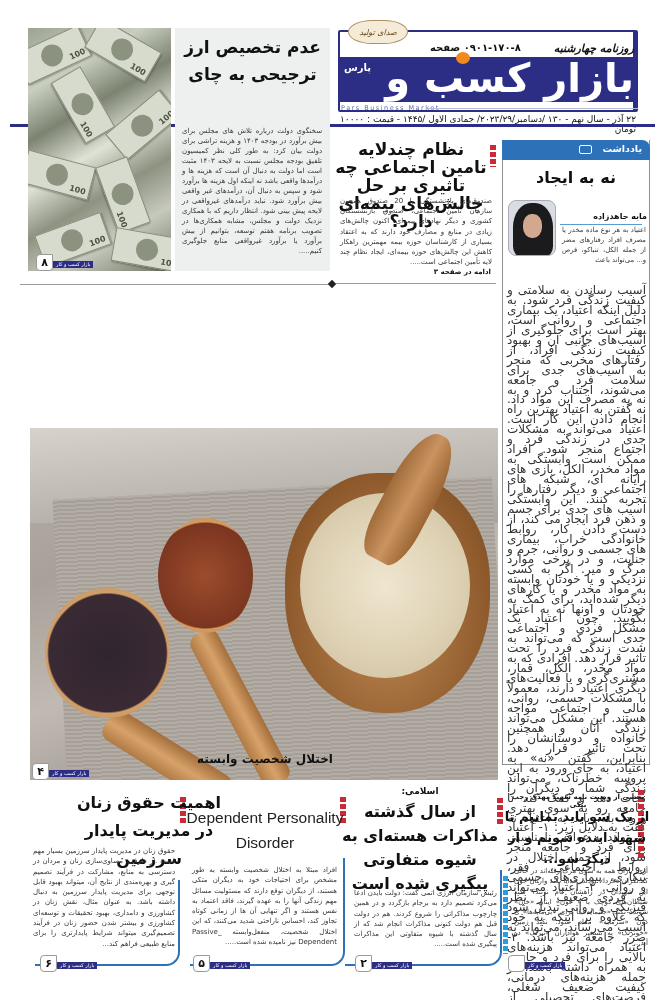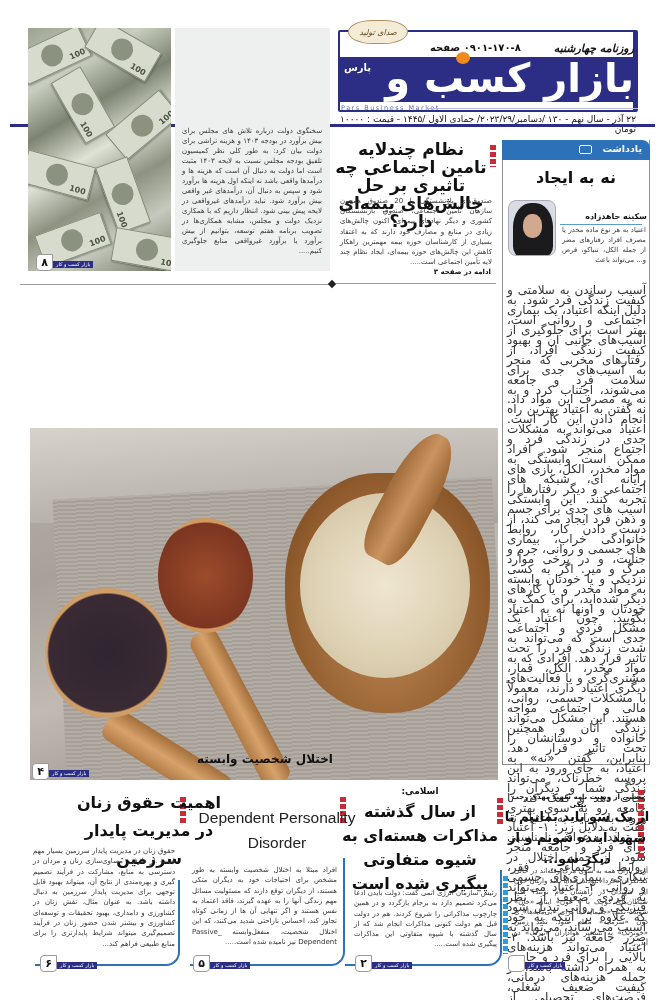--- a/index.html
+++ b/index.html
@@ -88,21 +88,21 @@
   #will-bluemark { left: 503px; top: 876px; height: 78px; }
 
   
   #nuc-kicker { left: 340px; top: 786px; width: 160px; font-size: 9px; }
   #nuc-title { left: 340px; top: 800px; width: 160px; font-size: 16px; line-height: 24px; }
   #nuc-body { left: 354px; top: 888px; width: 143px; }
   #nuc-redmark2 { left: 497px; top: 798px; height: 26px; }
 
   
   #per-title { left: 185px; top: 748px; width: 160px; font-size: 12px; line-height: 22px; }
-  #per-en { left: 185px; top: 805px; width: 160px; font-size: 15.5px; line-height: 25px; text-align: center; font-weight: normal; color: #222; font-family: "Liberation Sans", sans-serif; direction: ltr; margin-left: 12px; }
+  #per-en { left: 185px; top: 805px; width: 160px; font-size: 15.5px; line-height: 25px; text-align: center; font-weight: normal; color: #222; font-family: "Liberation Sans", sans-serif; direction: ltr; }
   #per-body { left: 192px; top: 865px; width: 145px; }
   #per-redmark2 { left: 340px; top: 797px; height: 26px; }
 
   
   #wom-title { left: 30px; top: 789px; width: 150px; font-size: 16px; line-height: 28px; margin-left: 44px; }
   #wom-body { left: 33px; top: 846px; width: 142px; }
   #wom-redmark { left: 180px; top: 797px; height: 26px; }
 </style>
 </head>
 <body>
@@ -130,20 +130,21 @@
   <div class="bill" style="left:-5px;top:130px;transform:rotate(15deg);"></div>
   <div class="bill" style="left:60px;top:150px;transform:rotate(70deg);"></div>
   <div class="bill" style="left:10px;top:195px;transform:rotate(-20deg);"></div>
   <div class="bill" style="left:85px;top:205px;transform:rotate(10deg);"></div>
   <div class="pg-tag" style="left:8px;bottom:0;">
     <div class="pg-num">۸</div>
     <div class="pg-brand">بازار کسب و کار</div>
   </div>
 </div>
 <div id="tea-box" class="abs">
+  <div id="tea-title" class="abs">عدم تخصیص ارز ترجیحی به چای</div>
   <div id="tea-body" class="abs">سخنگوی دولت درباره تلاش های مجلس برای بیش برآورد در بودجه ۱۴۰۳ و هزینه تراشی برای دولت بیان کرد: به طور کلی نظر کمیسیون تلفیق بودجه مجلس نسبت به لایحه ۱۴۰۳ مثبت است اما دولت به دنبال آن است که هزینه ها و درآمدها واقعی باشد نه اینکه اول هزینه ها برآورد شود و سپس به دنبال آن، درآمدهای غیر واقعی بیش برآورد شود. نباید درآمدهای غیرواقعی در لایحه پیش بینی شود. انتظار داریم که با همکاری نزدیک دولت و مجلس، مشابه همکاری‌ها در تصویب برنامه هفتم توسعه، بتوانیم از بیش برآورد یا برآورد غیرواقعی منابع جلوگیری کنیم.....</div>
 </div>
 <div id="sep-top-left" class="abs"></div>
 <div class="diamond" style="left:329px;top:281px;"></div>
 
 <div id="ins-mark" class="abs"></div>
 <div id="ins-title" class="abs">نظام چندلایه تامین اجتماعی چه تاثیری بر حل چالش‌های بیمه‌ای دارد؟</div>
 <div id="ins-body" class="abs">صندوق‌های بازنشستگی با 20 صندوق همچون سازمان تأمین اجتماعی، صندوق بازنشستگان کشوری و دیگر نهادهای بیمه‌ای، اکنون چالش‌های زیادی در منابع و مصارف خود دارند که به اعتقاد بسیاری از کارشناسان حوزه بیمه مهمترین راهکار کاهش این چالش‌های حوزه بیمه‌ای، ایجاد نظام چند لایه تأمین اجتماعی است.....</div>
 <div id="ins-more" class="abs">ادامه در صفحه ۳</div>
 <div id="sep-ins" class="abs"></div>
@@ -151,21 +152,21 @@
 <div id="note-box" class="abs"></div>
 <div id="note-header" class="abs">
   <div id="note-header-label" class="abs">یادداشت</div>
   <div id="note-icon" class="abs"></div>
 </div>
 <div id="note-title" class="abs">نه به ایجاد</div>
 <div id="note-photo" class="abs">
   <div class="hijab"></div>
   <div class="face"></div>
 </div>
-<div id="note-author" class="abs">سکینه جاهدزاده</div>
+<div id="note-author" class="abs">مایه جاهدزاده</div>
 <div id="note-author-line" class="abs"></div>
 <div id="note-body-1" class="abs">اعتیاد به هر نوع ماده مخدر یا مصرف افراد رفتارهای مضر از جمله الکل، تنباکو، قرص و... می‌تواند باعث</div>
 <div id="note-body-2" class="abs">آسیب رساندن به سلامتی و کیفیت زندگی فرد شود. به دلیل اینکه اعتیاد، یک بیماری اجتماعی و روانی است، بهتر است برای جلوگیری از آسیب‌های جانبی آن و بهبود کیفیت زندگی افراد، از رفتارهای مخربی که منجر به آسیب‌های جدی برای سلامت فرد و جامعه می‌شوند، اجتناب کرد و به نه به مصرف این مواد داد. نه گفتن به اعتیاد بهترین راه انجام دادن این کار است. اعتیاد می‌تواند به مشکلات جدی در زندگی فرد و اجتماع منجر شود. افراد ممکن است وابستگی به مواد مخدر، الکل، بازی های رایانه ای، شبکه های اجتماعی و دیگر رفتارها را تجربه کنند. این وابستگی آسیب های جدی برای جسم و ذهن فرد ایجاد می کند، از دست دادن کار، روابط خانوادگی خراب، بیماری های جسمی و روانی، جرم و جنایت، و در برخی موارد مرگ و میر. اگر به کسی نزدیکی و یا خودتان وابسته به مواد مخدر و یا کارهای دیگر شده‌اید، برای کمک به خودتان و اونها نه به اعتیاد بگویید. چون اعتیاد یک مشکل فردی و اجتماعی جدی است که می‌تواند به شدت زندگی فرد را تحت تاثیر قرار دهد. افرادی که به مواد مخدر، الکل، قمار، مشتری‌گری و یا فعالیت‌های دیگری اعتیاد دارند، معمولاً با مشکلات جسمی، روانی، مالی و اجتماعی مواجه هستند. این مشکل می‌تواند زندگی آنان و همچنین خانواده و دوستانشان را تحت تاثیر قرار دهد. بنابراین، گفتن «نه» به اعتیاد، به جای ورود به این پروسه خطرناک، می‌تواند زندگی شما و دیگران را نجات دهد و کمک کند تا جامعه رو به سوی بهتری برود. بله، باید به اعتیاد نه گفت به دلایل زیر: ۱- اعتیاد می‌تواند به عواقب نامناسبی برای فرد و جامعه منجر شود، از جمله اختلال در روابط اجتماعی، فقر، بیکاری، بیماری‌های جسمی و روانی. ۲- اعتیاد می‌تواند به فردی ضعیف از نظر فیزیکی و روانی تبدیل شود که علاوه بر اینکه به خود آسیب می‌رساند، می‌تواند به ضرر جامعه نیز باشد. ۳- اعتیاد می‌تواند هزینه‌های بالایی را برای فرد و جامعه به همراه داشته باشد، از جمله هزینه‌های درمانی، کیفیت ضعیف شغلی، فرصت‌های تحصیلی از دست رفته و غیره.</div>
 
 <div id="main-title" class="abs">
 </div>
 <div id="main-photo" class="abs">
   <div class="cloth"></div>
   <div class="burlap"></div>
   <div class="bowl"></div>

